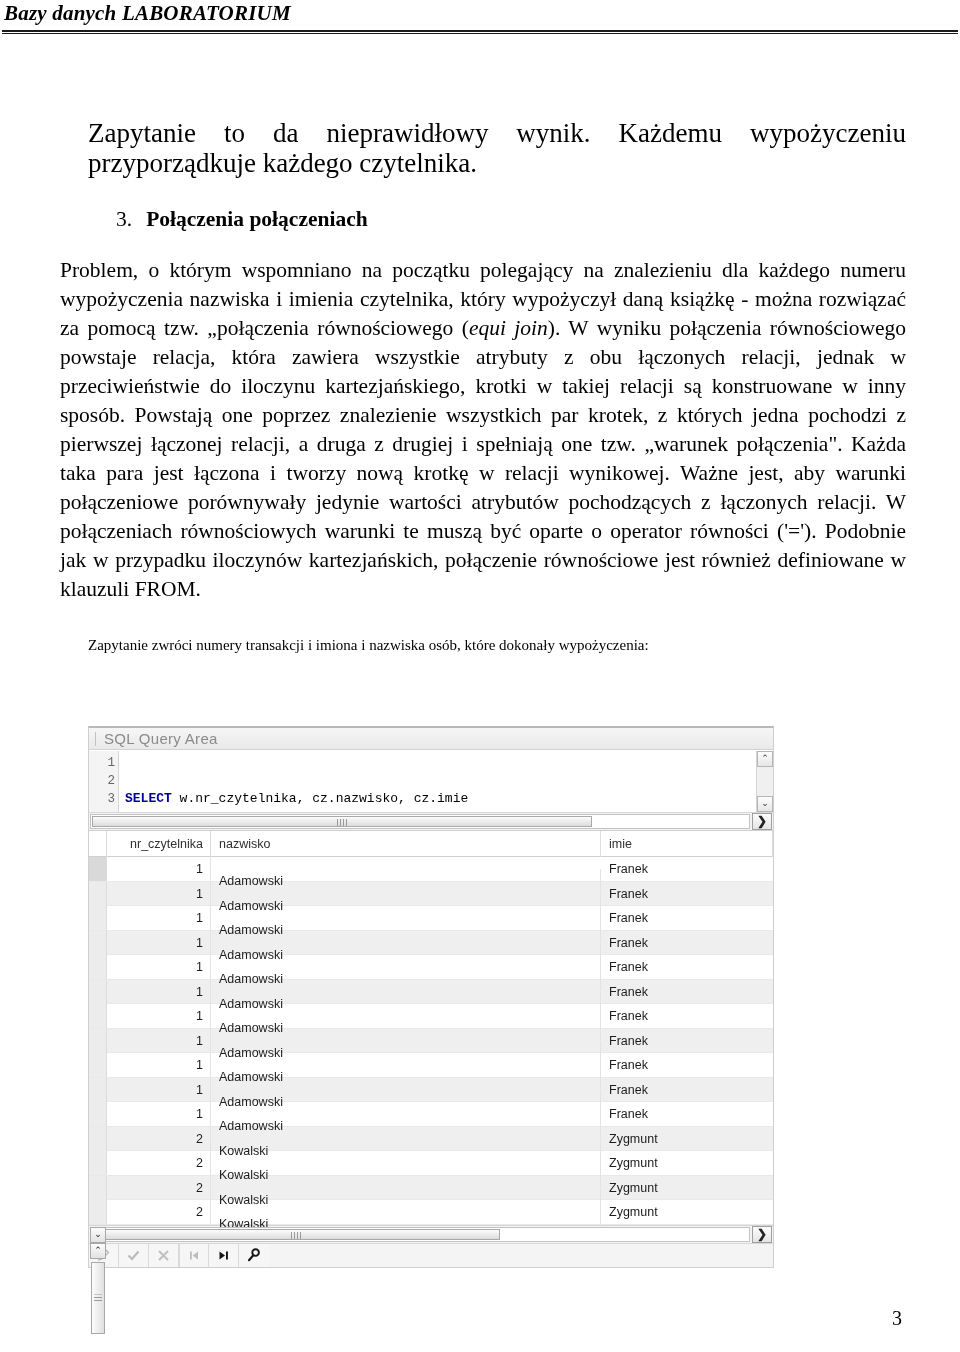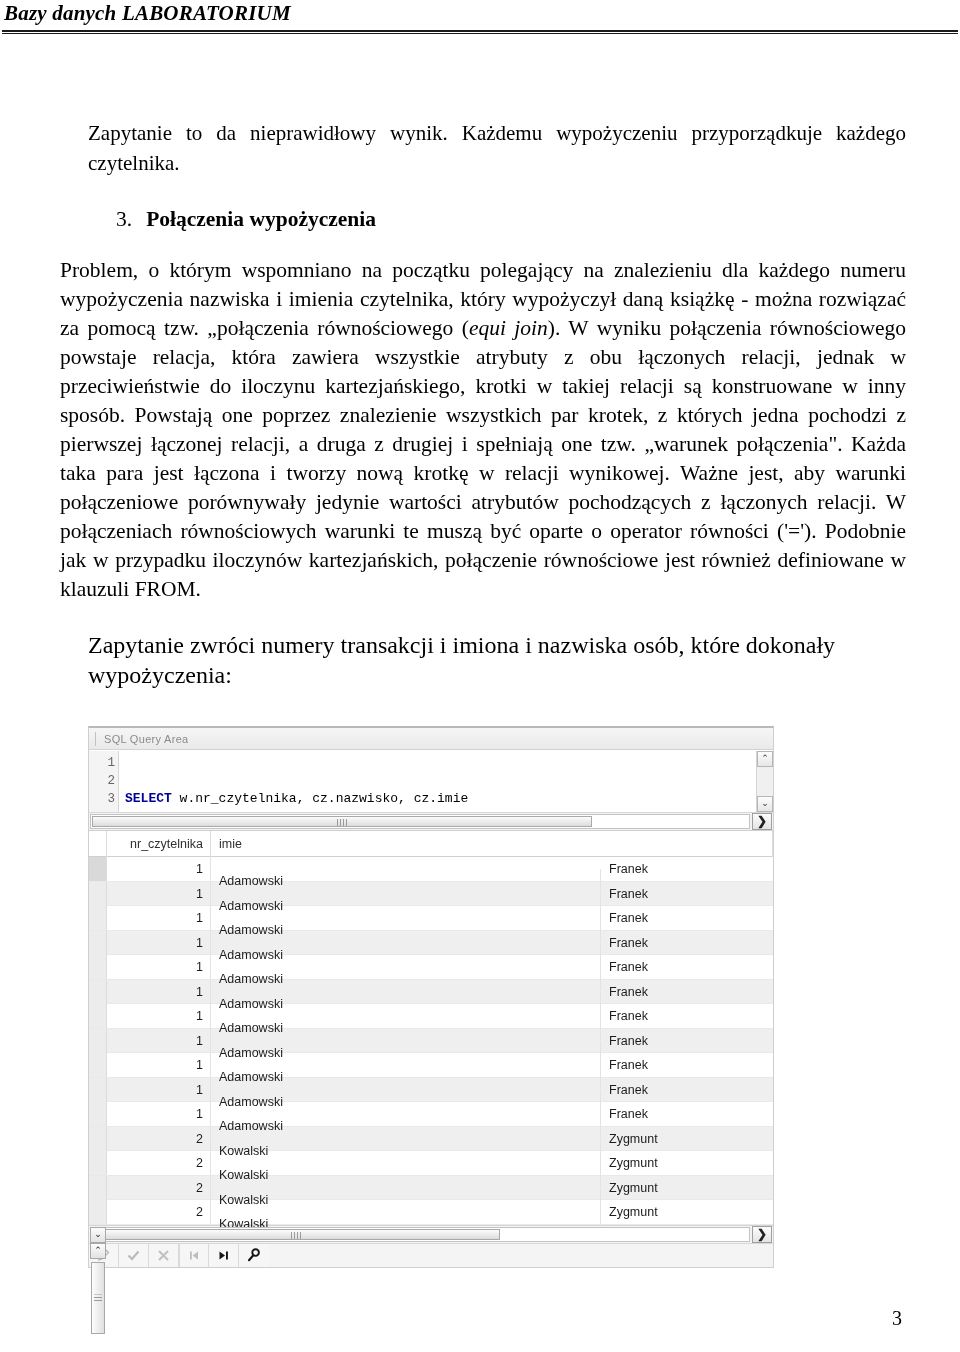--- a/index.html
+++ b/index.html
@@ -48,21 +48,21 @@
   
   .doc {
     position: absolute;
     top: 118px;
     left: 88px;
     width: 818px;
   }
 
   p.body-text {
     margin: 0 0 0 0;
-    font-size: 21px;
+    font-size: 27px;
     line-height: 30px;
     text-align: justify;
     text-justify: inter-word;
   }
   p.body-text.lead { margin-bottom: 26px; }
 
   .section {
     margin-left: 28px;
     margin-bottom: 18px;
   }
@@ -78,21 +78,21 @@
   .section-body {
     margin-left: -28px;
     font-size: 21.5px;
     line-height: 29px;
     text-align: justify;
   }
   .section-body i { font-style: italic; }
 
   p.tail-text {
     margin: 26px 0 0 0;
-    font-size: 24px;
+    font-size: 15px;
     line-height: 30px;
     text-align: left;
   }
 
   
   .app-shot {
     position: absolute;
     left: 88px;
     top: 726px;
     width: 686px;
@@ -110,21 +110,21 @@
     background: linear-gradient(#f6f6f6, #e9e9e9);
     border-bottom: 1px solid #d2d2d2;
     display: flex;
     align-items: center;
     padding-left: 6px;
   }
   .tabstrip .tab-sep {
     width: 1px; height: 14px; background: #c2c2c2; margin-right: 8px;
   }
   .tab-label {
-    font-size: 11px;
+    font-size: 15px;
     color: #8a8a8a;
     letter-spacing: 0.3px;
   }
 
   
   .sql-editor {
     display: flex;
     background: #ffffff;
     border-top: 1px solid #ffffff;
     height: 62px;
@@ -350,21 +350,21 @@
   <div class="hdr-rule"></div>
 </div>
 
 <div class="doc">
 
   <p class="body-text lead">Zapytanie to da nieprawidłowy wynik. Każdemu wypożyczeniu przyporządkuje każdego czytelnika.</p>
 
   <div class="section">
     <div class="section-head">
       <span class="section-num">3.</span>
-      <span class="section-title">Połączenia wypożyczenia</span>
+      <span class="section-title">Połączenia połączeniach</span>
     </div>
   </div>
 
   <p class="section-body"><span>Problem, o którym wspomniano na początku polegający na znalezieniu dla każdego numeru wypożyczenia nazwiska i imienia czytelnika, który wypożyczył daną książkę - można rozwiązać za pomocą tzw. „połączenia równościowego (</span><i>equi join</i><span>). W wyniku połączenia równościowego powstaje relacja, która zawiera wszystkie atrybuty z obu łączonych relacji, jednak w przeciwieństwie do iloczynu kartezjańskiego, krotki w takiej relacji są konstruowane w inny sposób. Powstają one poprzez znalezienie wszystkich par krotek, z których jedna pochodzi z pierwszej łączonej relacji, a druga z drugiej i spełniają one tzw. „warunek połączenia". Każda taka para jest łączona i tworzy nową krotkę w relacji wynikowej. Ważne jest, aby warunki połączeniowe porównywały jedynie wartości atrybutów pochodzących z łączonych relacji. W połączeniach równościowych warunki te muszą być oparte o operator równości ('='). Podobnie jak w przypadku iloczynów kartezjańskich, połączenie równościowe jest również definiowane w klauzuli FROM.</span></p>
 
   <p class="tail-text">Zapytanie zwróci numery transakcji i imiona i nazwiska osób, które dokonały wypożyczenia:</p>
 </div>
 
 <div class="app-shot">
 
@@ -399,20 +399,21 @@
       </div>
     </div>
     <div class="hs-right">❯</div>
   </div>
 
   <div class="grid-wrap">
     <div class="grid-main">
       <div class="grid-head">
         <div class="cell col-sel"></div>
         <div class="cell col-num">nr_czytelnika</div>
+        <div class="cell col-name">nazwisko</div>
         <div class="cell col-first">imie</div>
       </div>
       <div id="grid-rows">
           <div class="grid-row odd first">
             <div class="cell col-sel"></div>
             <div class="cell col-num">1</div>
             <div class="cell col-name">Adamowski</div>
             <div class="cell col-first">Franek</div>
           </div>
           <div class="grid-row even">

